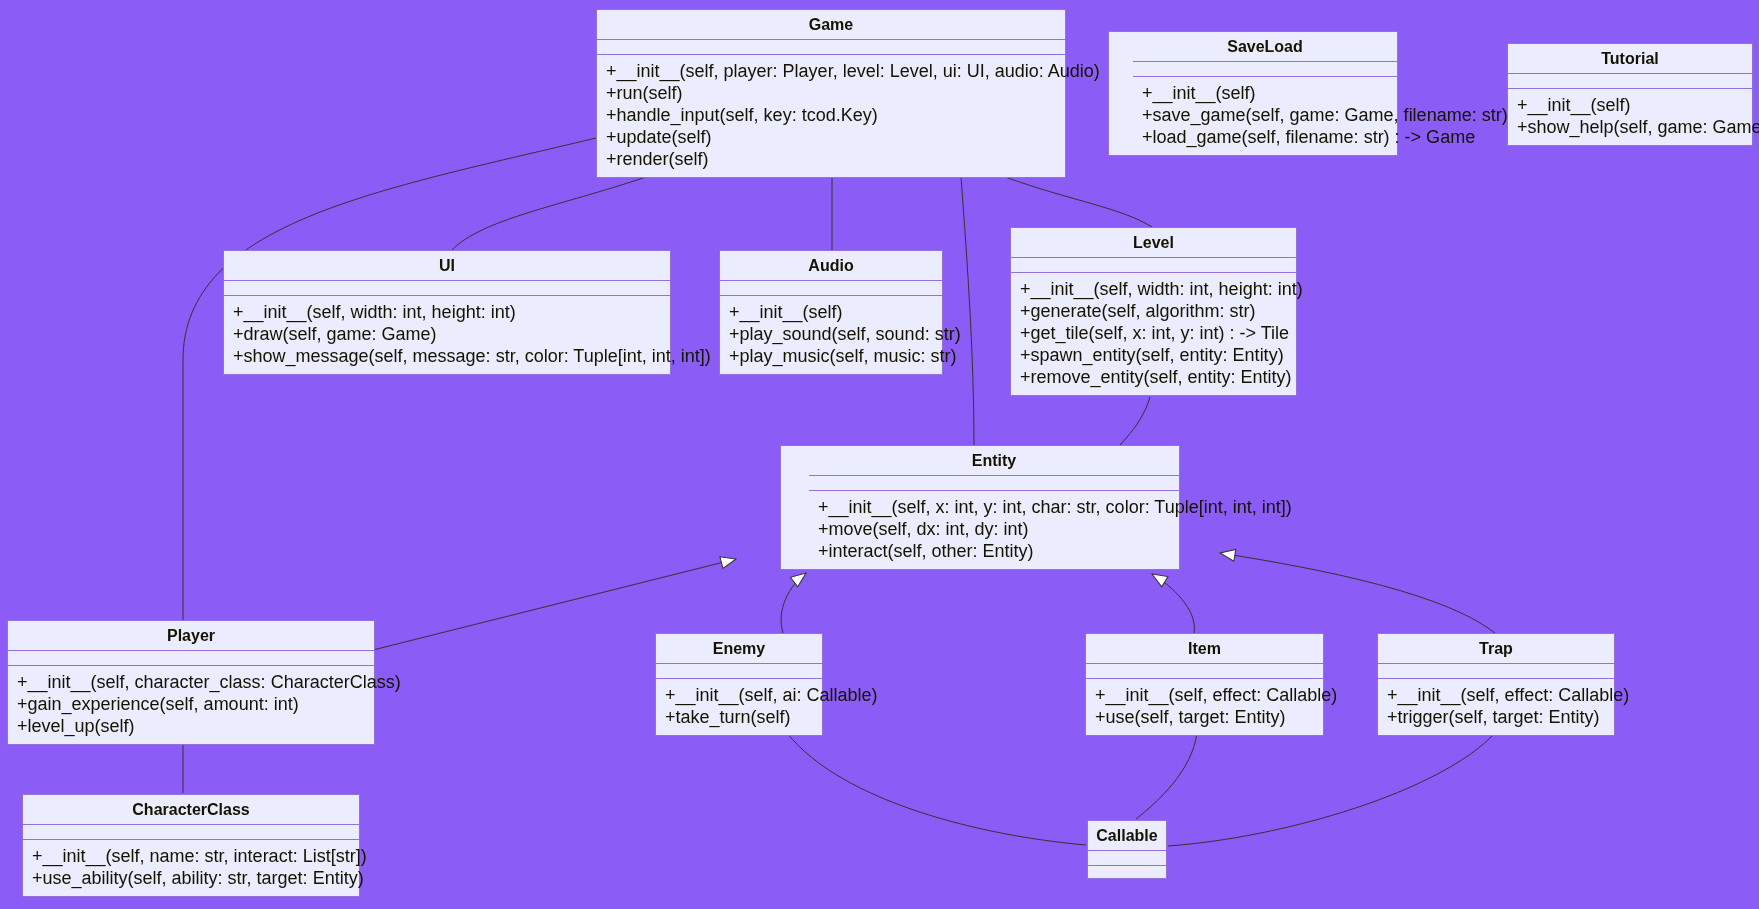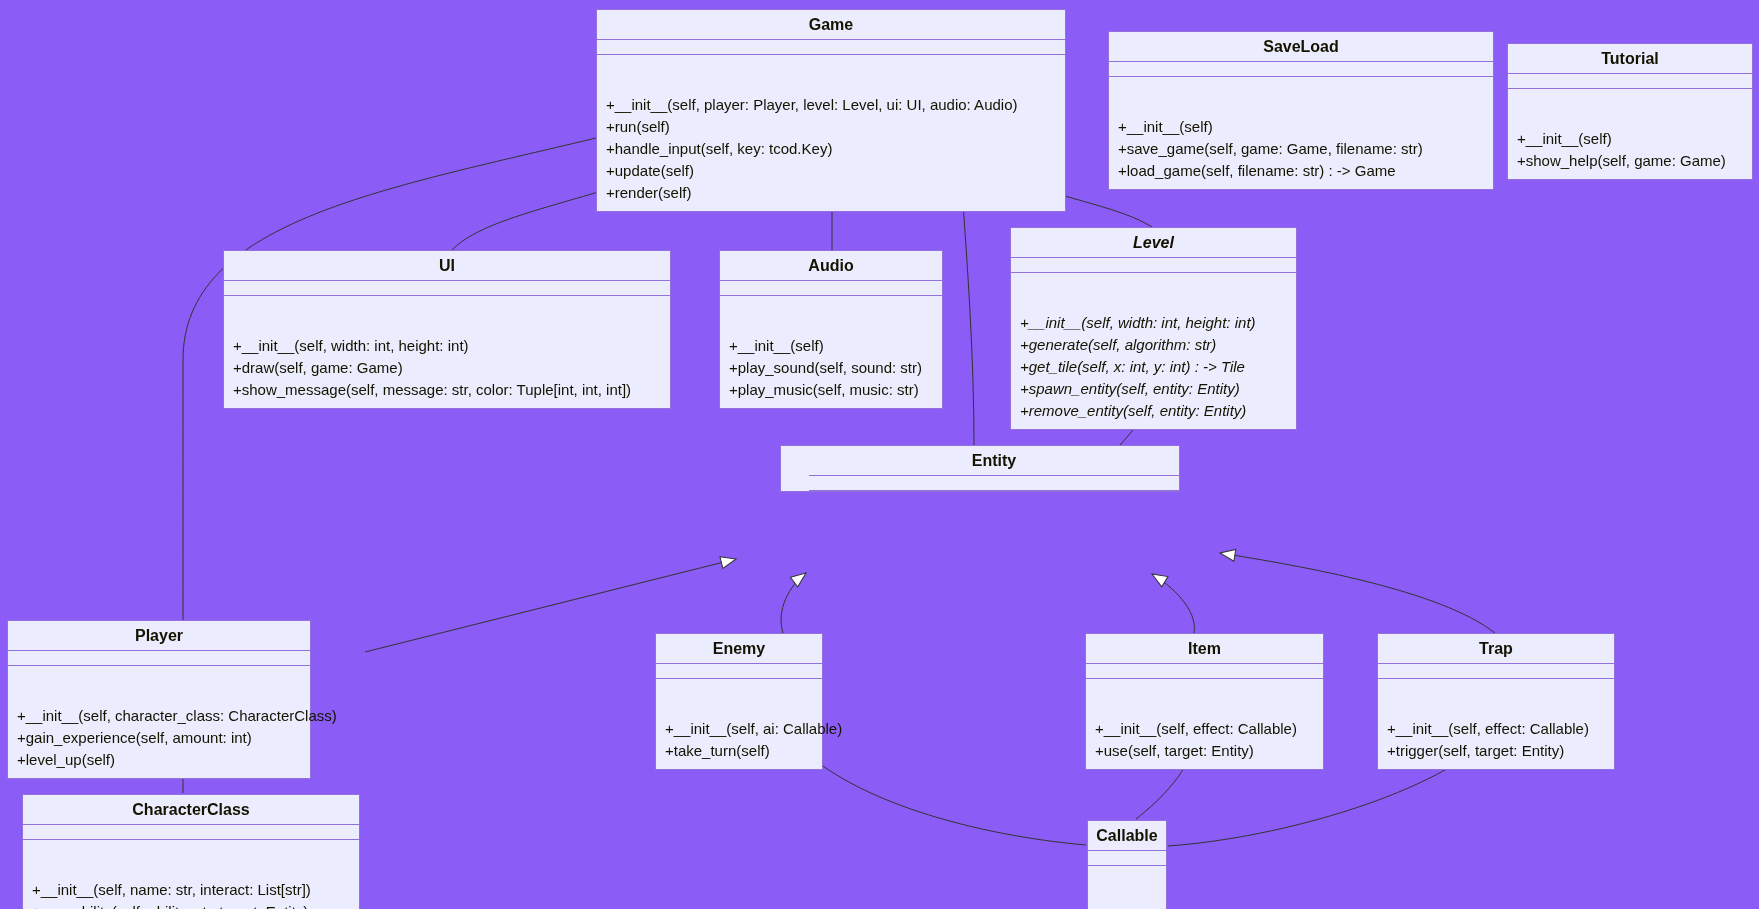--- a/index.html
+++ b/index.html
@@ -10,21 +10,21 @@
   .edges{position:absolute;left:0;top:0;width:1759px;height:909px;z-index:0;}
   .uml-class{
     position:absolute;z-index:1;background:#ECECFF;border:1px solid #9370DB;
     box-sizing:border-box;
   }
   .uml-title{
     font-weight:bold;text-align:center;font-size:16px;line-height:19px;
     padding:5px 4px;border-bottom:1px solid #9370DB;white-space:nowrap;
   }
   .uml-attrs{height:14px;border-bottom:1px solid #9370DB;}
-  .uml-methods{padding:5px 9px 7px 9px;font-size:15px;line-height:22px;margin-top:34px;}
+  .uml-methods{padding:5px 9px 7px 9px;font-size:18px;line-height:22px;}
   .uml-methods .m{white-space:nowrap;}
   .uml-methods-empty{height:12px;padding:0;}
   path.rel{fill:none;stroke:#333333;stroke-width:1px;}
 </style>
 </head>
 <body>
 
 <div class="canvas">
 
   <svg class="edges" viewBox="0 0 1759 909" xmlns="http://www.w3.org/2000/svg">
@@ -54,21 +54,21 @@
     <div class="uml-attrs"></div>
     <div class="uml-methods">
       <div class="m">+__init__(self, player: Player, level: Level, ui: UI, audio: Audio)</div>
       <div class="m">+run(self)</div>
       <div class="m">+handle_input(self, key: tcod.Key)</div>
       <div class="m">+update(self)</div>
       <div class="m">+render(self)</div>
     </div>
   </div>
 
-  <div class="uml-class" style="left:1108px;top:31px;width:386px;">
+  <div class="uml-class" style="left:1108px;top:31px;width:290px;padding-left:24px;">
     <div class="uml-title">SaveLoad</div>
     <div class="uml-attrs"></div>
     <div class="uml-methods">
       <div class="m">+__init__(self)</div>
       <div class="m">+save_game(self, game: Game, filename: str)</div>
       <div class="m">+load_game(self, filename: str) : -&gt; Game</div>
     </div>
   </div>
 
   <div class="uml-class" style="left:1507px;top:43px;width:246px;">
@@ -93,38 +93,43 @@
   <div class="uml-class" style="left:719px;top:250px;width:224px;">
     <div class="uml-title">Audio</div>
     <div class="uml-attrs"></div>
     <div class="uml-methods">
       <div class="m">+__init__(self)</div>
       <div class="m">+play_sound(self, sound: str)</div>
       <div class="m">+play_music(self, music: str)</div>
     </div>
   </div>
 
-  <div class="uml-class" style="left:1010px;top:227px;width:287px;font-style:italic;">
+  <div class="uml-class" style="left:1010px;top:227px;width:287px;">
     <div class="uml-title">Level</div>
     <div class="uml-attrs"></div>
     <div class="uml-methods">
       <div class="m">+__init__(self, width: int, height: int)</div>
       <div class="m">+generate(self, algorithm: str)</div>
       <div class="m">+get_tile(self, x: int, y: int) : -&gt; Tile</div>
       <div class="m">+spawn_entity(self, entity: Entity)</div>
       <div class="m">+remove_entity(self, entity: Entity)</div>
     </div>
   </div>
 
   <div class="uml-class" style="left:780px;top:445px;width:400px;padding-left:28px;">
     <div class="uml-title">Entity</div>
     <div class="uml-attrs"></div>
+    <div class="uml-methods">
+      <div class="m">+__init__(self, x: int, y: int, char: str, color: Tuple[int, int, int])</div>
+      <div class="m">+move(self, dx: int, dy: int)</div>
+      <div class="m">+interact(self, other: Entity)</div>
+    </div>
   </div>
 
-  <div class="uml-class" style="left:7px;top:620px;width:304px;">
+  <div class="uml-class" style="left:7px;top:620px;width:368px;">
     <div class="uml-title">Player</div>
     <div class="uml-attrs"></div>
     <div class="uml-methods">
       <div class="m">+__init__(self, character_class: CharacterClass)</div>
       <div class="m">+gain_experience(self, amount: int)</div>
       <div class="m">+level_up(self)</div>
     </div>
   </div>
 
   <div class="uml-class" style="left:655px;top:633px;width:168px;">

